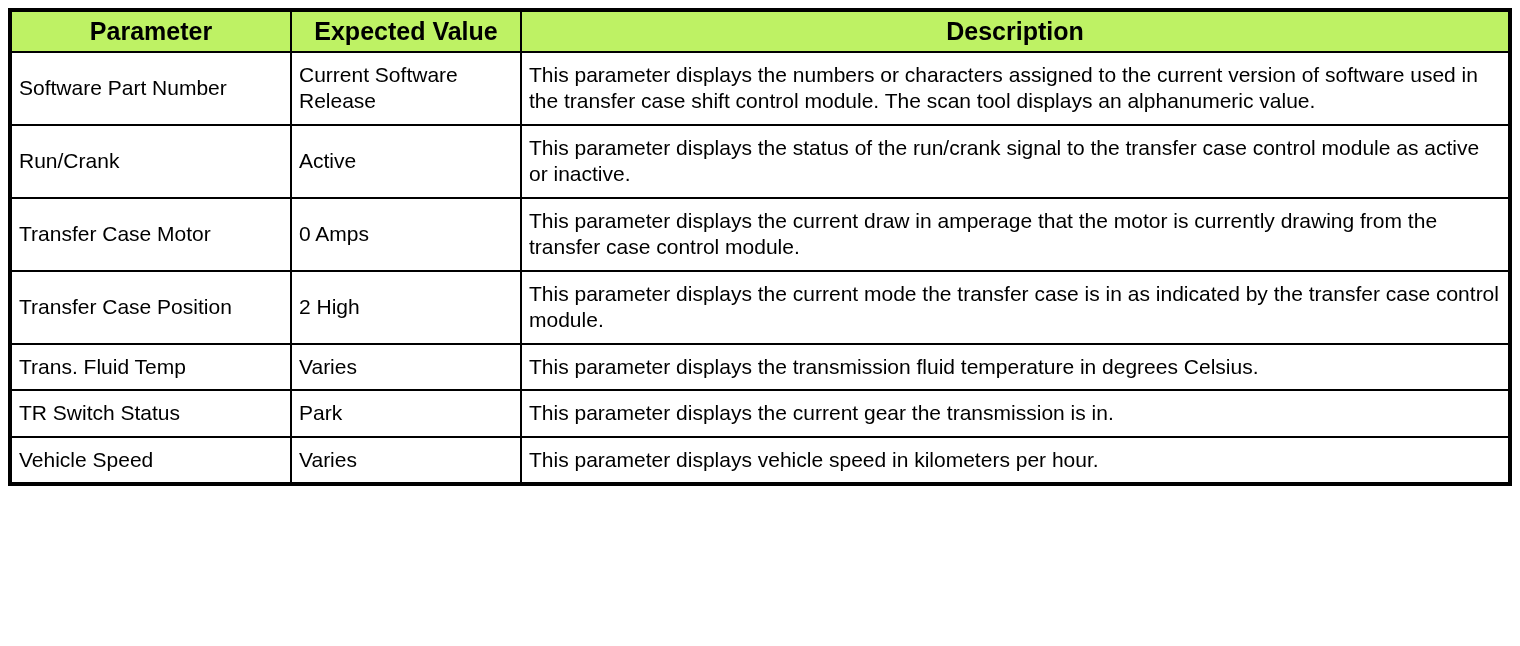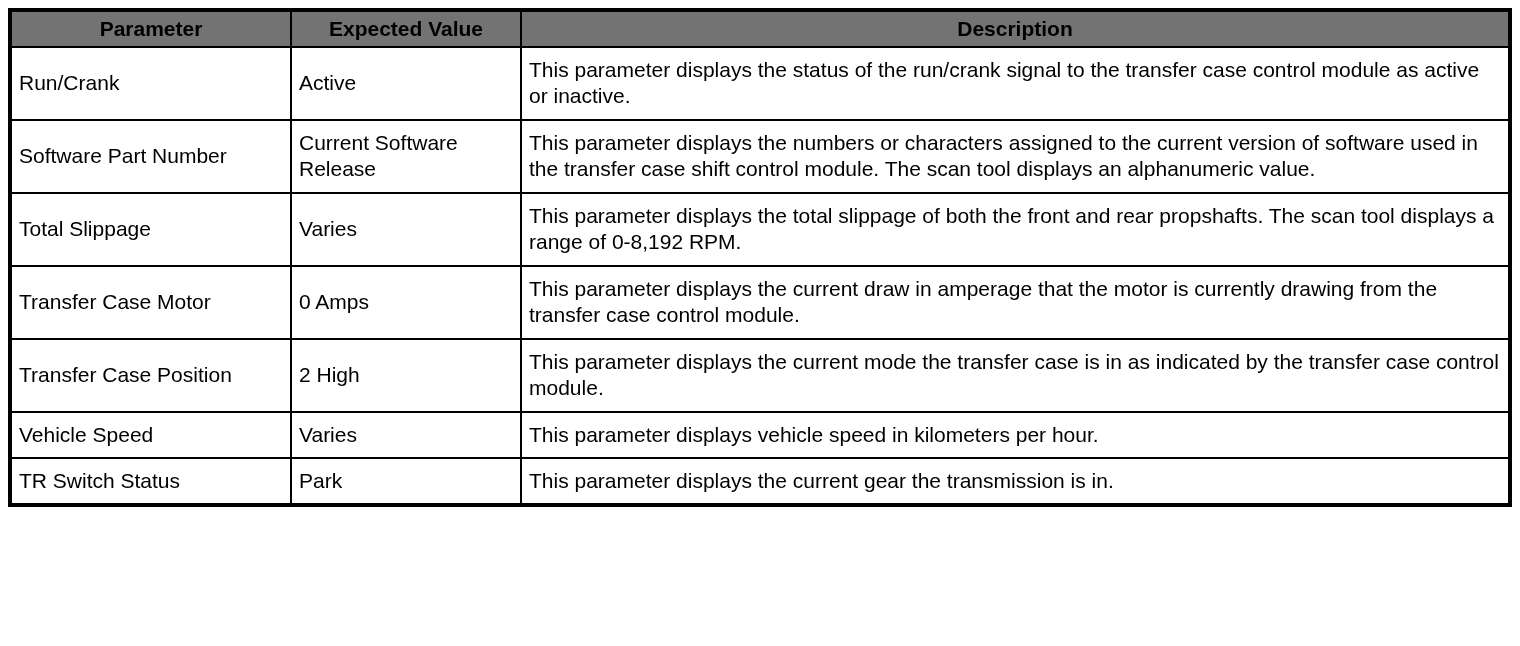--- a/index.html
+++ b/index.html
@@ -24,23 +24,23 @@
   }
   table.params, table.params th, table.params td {
     border: 2px solid #000000;
   }
   table.params {
     border: 4px solid #000000;
   }
   thead th {
     border-bottom: 3px solid #000000;
     font-weight: bold;
-    font-size: 21px;
+    font-size: 25px;
     padding: 5px 8px;
-    background: #737373;
+    background: #bef264;
   }
   th.col-param   { width: 262px; text-align: center; }
   th.col-expected{ width: 212px; text-align: center; }
   th.col-desc    { text-align: center; margin-left: 48px; }
   tbody td {
     font-size: 21px;
     line-height: 1.26;
     vertical-align: middle;
     padding: 9px 8px 9px 7px;
     background: #ffffff;
@@ -57,57 +57,57 @@
   <table class="params">
     <thead>
       <tr>
         <th class="col-param">Parameter</th>
         <th class="col-expected">Expected Value</th>
         <th class="col-desc">Description</th>
       </tr>
     </thead>
     <tbody id="table-body">
   <tr>
-    <td class="col-param">Run/Crank</td>
-    <td class="col-expected">Active</td>
-    <td class="col-desc">This parameter displays the status of the run/crank signal to the transfer case control module as active or inactive.</td>
-  </tr>
-
-  <tr>
     <td class="col-param">Software Part Number</td>
     <td class="col-expected">Current Software Release</td>
     <td class="col-desc">This parameter displays the numbers or characters assigned to the current version of software used in the transfer case shift control module. The scan tool displays an alphanumeric value.</td>
   </tr>
 
   <tr>
-    <td class="col-param">Total Slippage</td>
-    <td class="col-expected">Varies</td>
-    <td class="col-desc">This parameter displays the total slippage of both the front and rear propshafts. The scan tool displays a range of 0-8,192 RPM.</td>
+    <td class="col-param">Run/Crank</td>
+    <td class="col-expected">Active</td>
+    <td class="col-desc">This parameter displays the status of the run/crank signal to the transfer case control module as active or inactive.</td>
   </tr>
+
 
 
   <tr>
     <td class="col-param">Transfer Case Motor</td>
     <td class="col-expected">0 Amps</td>
     <td class="col-desc">This parameter displays the current draw in amperage that the motor is currently drawing from the transfer case control module.</td>
   </tr>
 
   <tr>
     <td class="col-param">Transfer Case Position</td>
     <td class="col-expected">2 High</td>
     <td class="col-desc">This parameter displays the current mode the transfer case is in as indicated by the transfer case control module.</td>
   </tr>
 
-
   <tr>
-    <td class="col-param">Vehicle Speed</td>
+    <td class="col-param">Trans. Fluid Temp</td>
     <td class="col-expected">Varies</td>
-    <td class="col-desc">This parameter displays vehicle speed in kilometers per hour.</td>
+    <td class="col-desc">This parameter displays the transmission fluid temperature in degrees Celsius.</td>
   </tr>
 
   <tr>
     <td class="col-param">TR Switch Status</td>
     <td class="col-expected">Park</td>
     <td class="col-desc">This parameter displays the current gear the transmission is in.</td>
   </tr>
+
+  <tr>
+    <td class="col-param">Vehicle Speed</td>
+    <td class="col-expected">Varies</td>
+    <td class="col-desc">This parameter displays vehicle speed in kilometers per hour.</td>
+  </tr>
 </tbody>
   </table>
 </div>
 
 </body></html>

